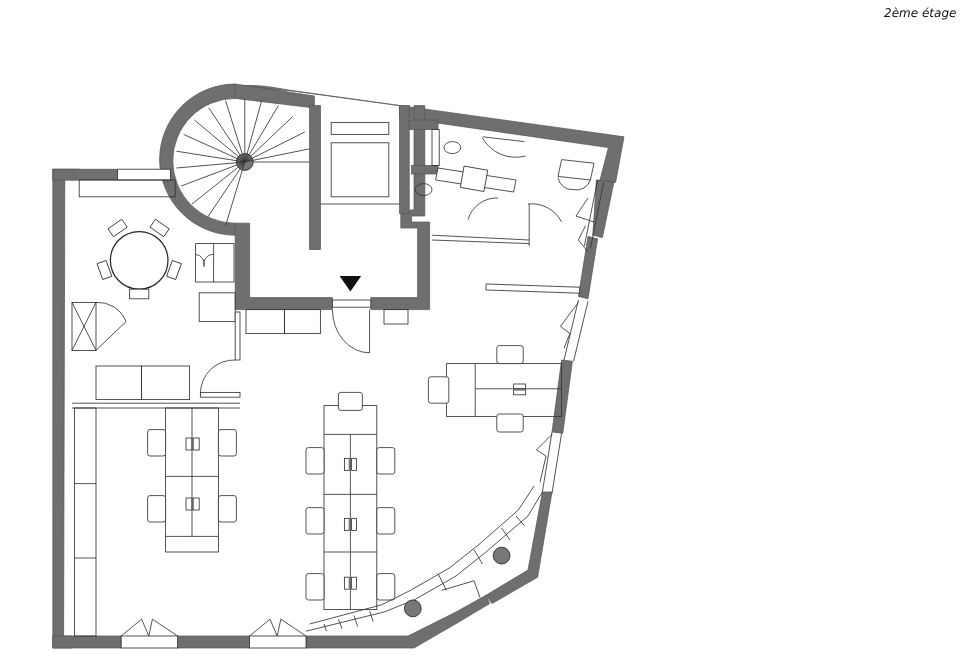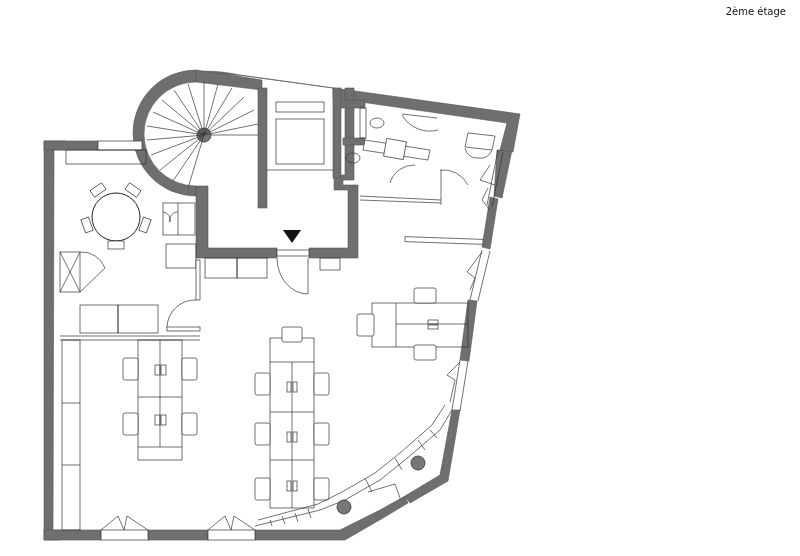--- a/index.html
+++ b/index.html
@@ -1,17 +1,17 @@
 <!DOCTYPE html>
 <html><head>
 <meta charset="utf-8">
 <style>
   html, body { margin: 0; padding: 0; background: #ffffff; }
   body { width: 800px; height: 556px; position: relative; overflow: hidden; font-family: "DejaVu Sans", sans-serif; }
-  .floor-label { position: absolute; right: 14px; top: 6px; font-size: 10px; color: #111; font-family: "DejaVu Sans", sans-serif; }
+  .floor-label { position: absolute; right: 3px; top: 6px; font-size: 10px; font-style: italic; color: #111; font-family: "DejaVu Sans", sans-serif; }
   svg { position: absolute; left: 0; top: 0; }
   .wall { fill: #6f6f6f; stroke: #555; stroke-width: 0.6; }
   .lnf { fill: #fff; stroke: #222; stroke-width: 1; }
   .thin { fill: none; stroke: #333; stroke-width: 0.7; }
   .thinf { fill: #fff; stroke: #333; stroke-width: 0.7; }
   .col { fill: #777; stroke: #333; stroke-width: 0.8; }
   .arrow { fill: #111; }
 </style>
 </head>
 <body>

